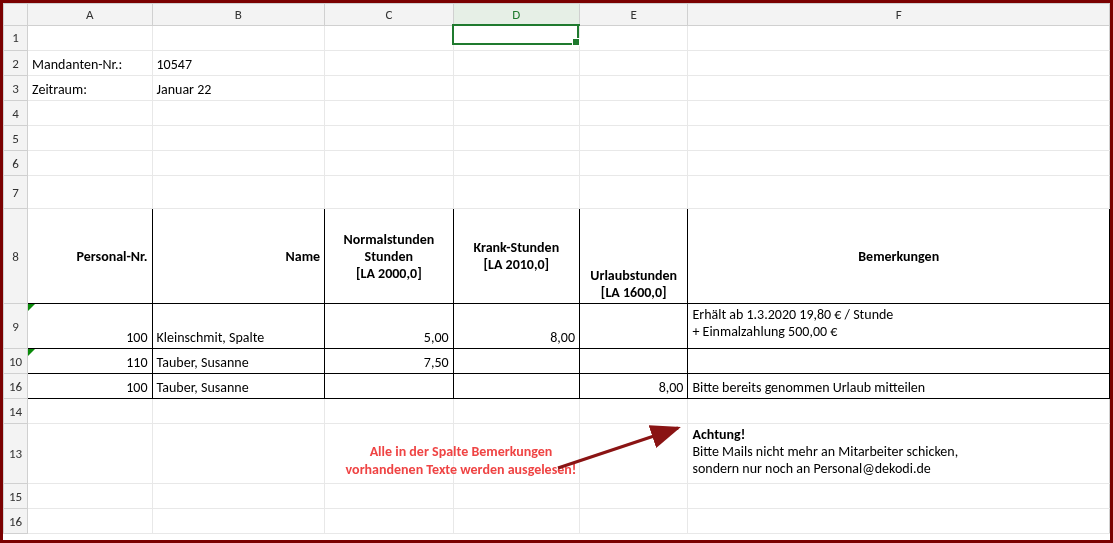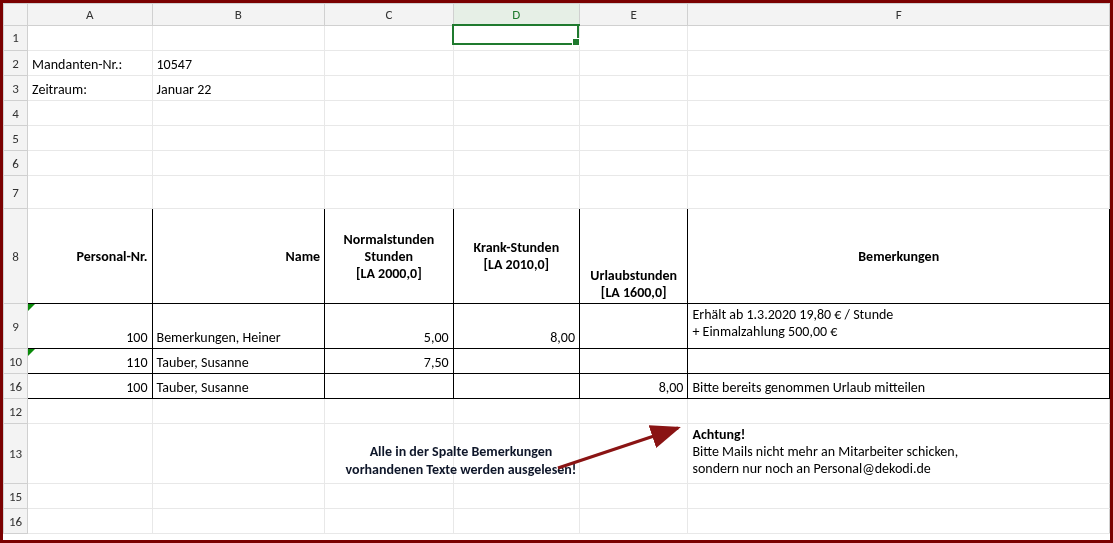--- a/index.html
+++ b/index.html
@@ -121,21 +121,21 @@
     position: absolute;
     right: -3px; bottom: -3px;
     width: 6px; height: 6px;
     background: #1f7a2e;
     border: 1px solid #fff;
   }
 
   
   .callout {
     position: absolute;
-    color: #0f172a;
+    color: #ef4444;
     font-weight: bold;
     font-size: 14px;
     text-align: center;
     line-height: 1.25;
     width: 260px;
   }
   
   .arrow {
     position: absolute;
     pointer-events: none;
@@ -250,21 +250,21 @@
         <td class="bold center wrap b-top b-bottom b-right" style="vertical-align:middle;white-space:pre-line;">Krank-Stunden
 [LA 2010,0]</td>
         <td class="bold center wrap b-top b-bottom b-right" style="vertical-align:bottom;white-space:pre-line;">Urlaubstunden
 [LA 1600,0]</td>
         <td class="bold center b-top b-bottom b-right lastcol" style="vertical-align:middle;">Bemerkungen</td>
       </tr>
 
       <tr class="row9a">
         <th class="rowhdr">9</th>
         <td class="right b-left b-bottom b-right err-tri">100</td>
-        <td class="b-bottom b-right">Bemerkungen, Heiner</td>
+        <td class="b-bottom b-right">Kleinschmit, Spalte</td>
         <td class="right b-bottom b-right">5,00</td>
         <td class="right b-bottom b-right">8,00</td>
         <td class="right b-bottom b-right"></td>
         <td class="wrap b-bottom b-right lastcol" style="white-space:pre-line;vertical-align:top;">Erhält ab 1.3.2020 19,80 € / Stunde
 + Einmalzahlung 500,00 €</td>
       </tr>
 
       <tr>
         <th class="rowhdr">10</th>
         <td class="right b-left b-bottom b-right err-tri">110</td>
@@ -279,21 +279,21 @@
         <th class="rowhdr">16</th>
         <td class="right b-left b-bottom b-right">100</td>
         <td class="b-bottom b-right">Tauber, Susanne</td>
         <td class="right b-bottom b-right"></td>
         <td class="right b-bottom b-right"></td>
         <td class="right b-bottom b-right">8,00</td>
         <td class="b-bottom b-right lastcol">Bitte bereits genommen Urlaub mitteilen</td>
       </tr>
 
       <tr>
-            <th class="rowhdr">12</th>
+            <th class="rowhdr">14</th>
             <td></td>
             <td></td>
             <td></td>
             <td></td>
             <td></td>
             <td class="lastcol"></td>
           </tr>
 
       <tr style="height:60px;">
         <th class="rowhdr">13</th>

